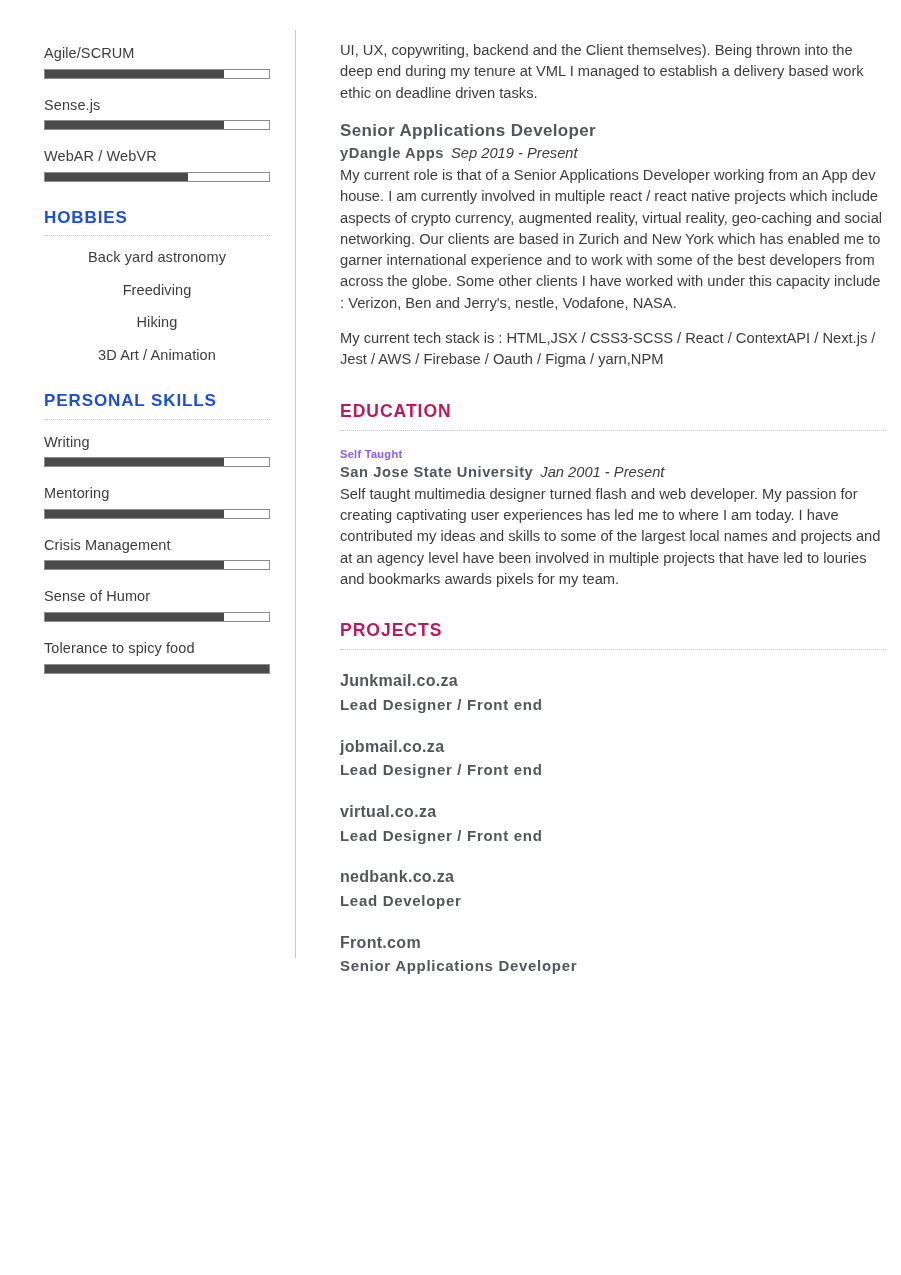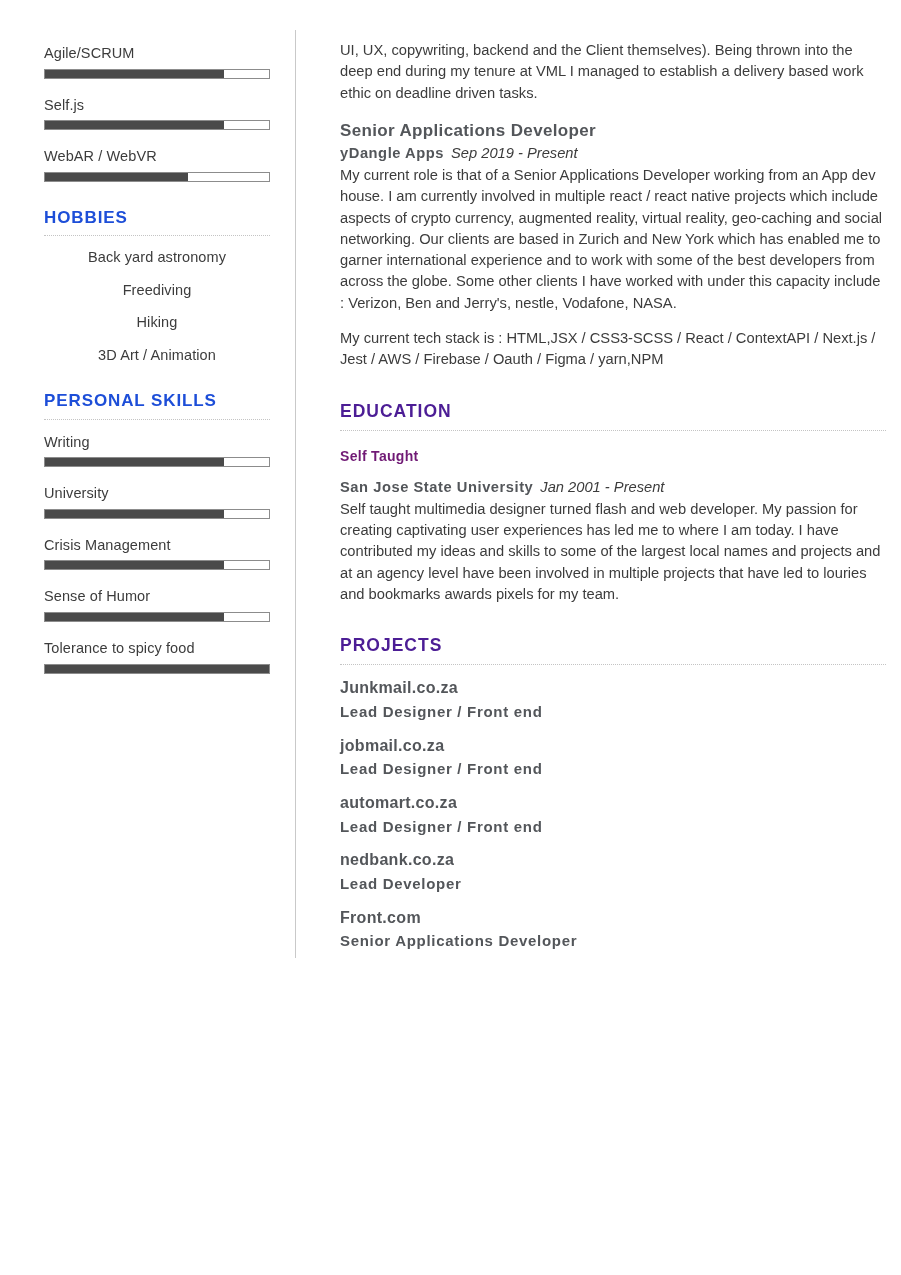--- a/index.html
+++ b/index.html
@@ -131,40 +131,40 @@
     font-style: italic;
     color: #3c3c3c;
     margin-left: 7px;
   }
 
   .rsection-head { margin-top: 30px; }
   .rsection-head .title {
     font-size: 17.5px;
     font-weight: bold;
     letter-spacing: 1px;
-    color: #4c1d95;
+    color: #be185d;
     line-height: 1.2;
   }
   .rsection-head .dotted-rule {
     margin-top: 8px;
     width: 546px;
   }
 
   .entry-title {
-    font-size: 14px;
-    font-weight: bold;
-    color: #701a75;
+    font-size: 11px;
+    font-weight: bold;
+    color: #8b5cf6;
     letter-spacing: 0.3px;
     line-height: 1.3;
     margin-top: 16px;
-    margin-bottom: 13px;
+    margin-bottom: 2px;
   }
 
   .project {
-    margin-top: 12px;
+    margin-top: 20px;
   }
   .project-name {
     font-size: 16px;
     font-weight: bold;
     color: #53565a;
     letter-spacing: 0.3px;
     line-height: 1.35;
   }
   .project-role {
     font-size: 15px;
@@ -185,21 +185,21 @@
   <div class="left-col">
 
     <div>
       <div class="skill-row">
         <div class="skill-name">Agile/SCRUM</div>
         <div class="bar-track" style="border-color: rgb(140, 140, 140);">
           <div class="bar-fill" style="width: 80%; background: rgb(74, 74, 74);"></div>
         </div>
       </div>
       <div class="skill-row">
-        <div class="skill-name">Self.js</div>
+        <div class="skill-name">Sense.js</div>
         <div class="bar-track" style="border-color: rgb(140, 140, 140);">
           <div class="bar-fill" style="width: 80%; background: rgb(74, 74, 74);"></div>
         </div>
       </div>
       <div class="skill-row">
         <div class="skill-name">WebAR / WebVR</div>
         <div class="bar-track" style="border-color: rgb(140, 140, 140);">
           <div class="bar-fill" style="width: 64%; background: rgb(74, 74, 74);"></div>
         </div>
       </div>
@@ -221,21 +221,21 @@
       <div class="dotted-rule"></div>
     </div>
     <div class="left-skills">
       <div class="skill-row">
         <div class="skill-name">Writing</div>
         <div class="bar-track" style="border-color: rgb(140, 140, 140);">
           <div class="bar-fill" style="width: 80%; background: rgb(74, 74, 74);"></div>
         </div>
       </div>
       <div class="skill-row">
-        <div class="skill-name">University</div>
+        <div class="skill-name">Mentoring</div>
         <div class="bar-track" style="border-color: rgb(140, 140, 140);">
           <div class="bar-fill" style="width: 80%; background: rgb(74, 74, 74);"></div>
         </div>
       </div>
       <div class="skill-row">
         <div class="skill-name">Crisis Management</div>
         <div class="bar-track" style="border-color: rgb(140, 140, 140);">
           <div class="bar-fill" style="width: 80%; background: rgb(74, 74, 74);"></div>
         </div>
       </div>
@@ -287,21 +287,21 @@
     <div>
       <div class="project">
         <div class="project-name">Junkmail.co.za</div>
         <div class="project-role">Lead Designer / Front end</div>
       </div>
       <div class="project">
         <div class="project-name">jobmail.co.za</div>
         <div class="project-role">Lead Designer / Front end</div>
       </div>
       <div class="project">
-        <div class="project-name">automart.co.za</div>
+        <div class="project-name">virtual.co.za</div>
         <div class="project-role">Lead Designer / Front end</div>
       </div>
       <div class="project">
         <div class="project-name">nedbank.co.za</div>
         <div class="project-role">Lead Developer</div>
       </div>
       <div class="project">
         <div class="project-name">Front.com</div>
         <div class="project-role">Senior Applications Developer</div>
       </div>

